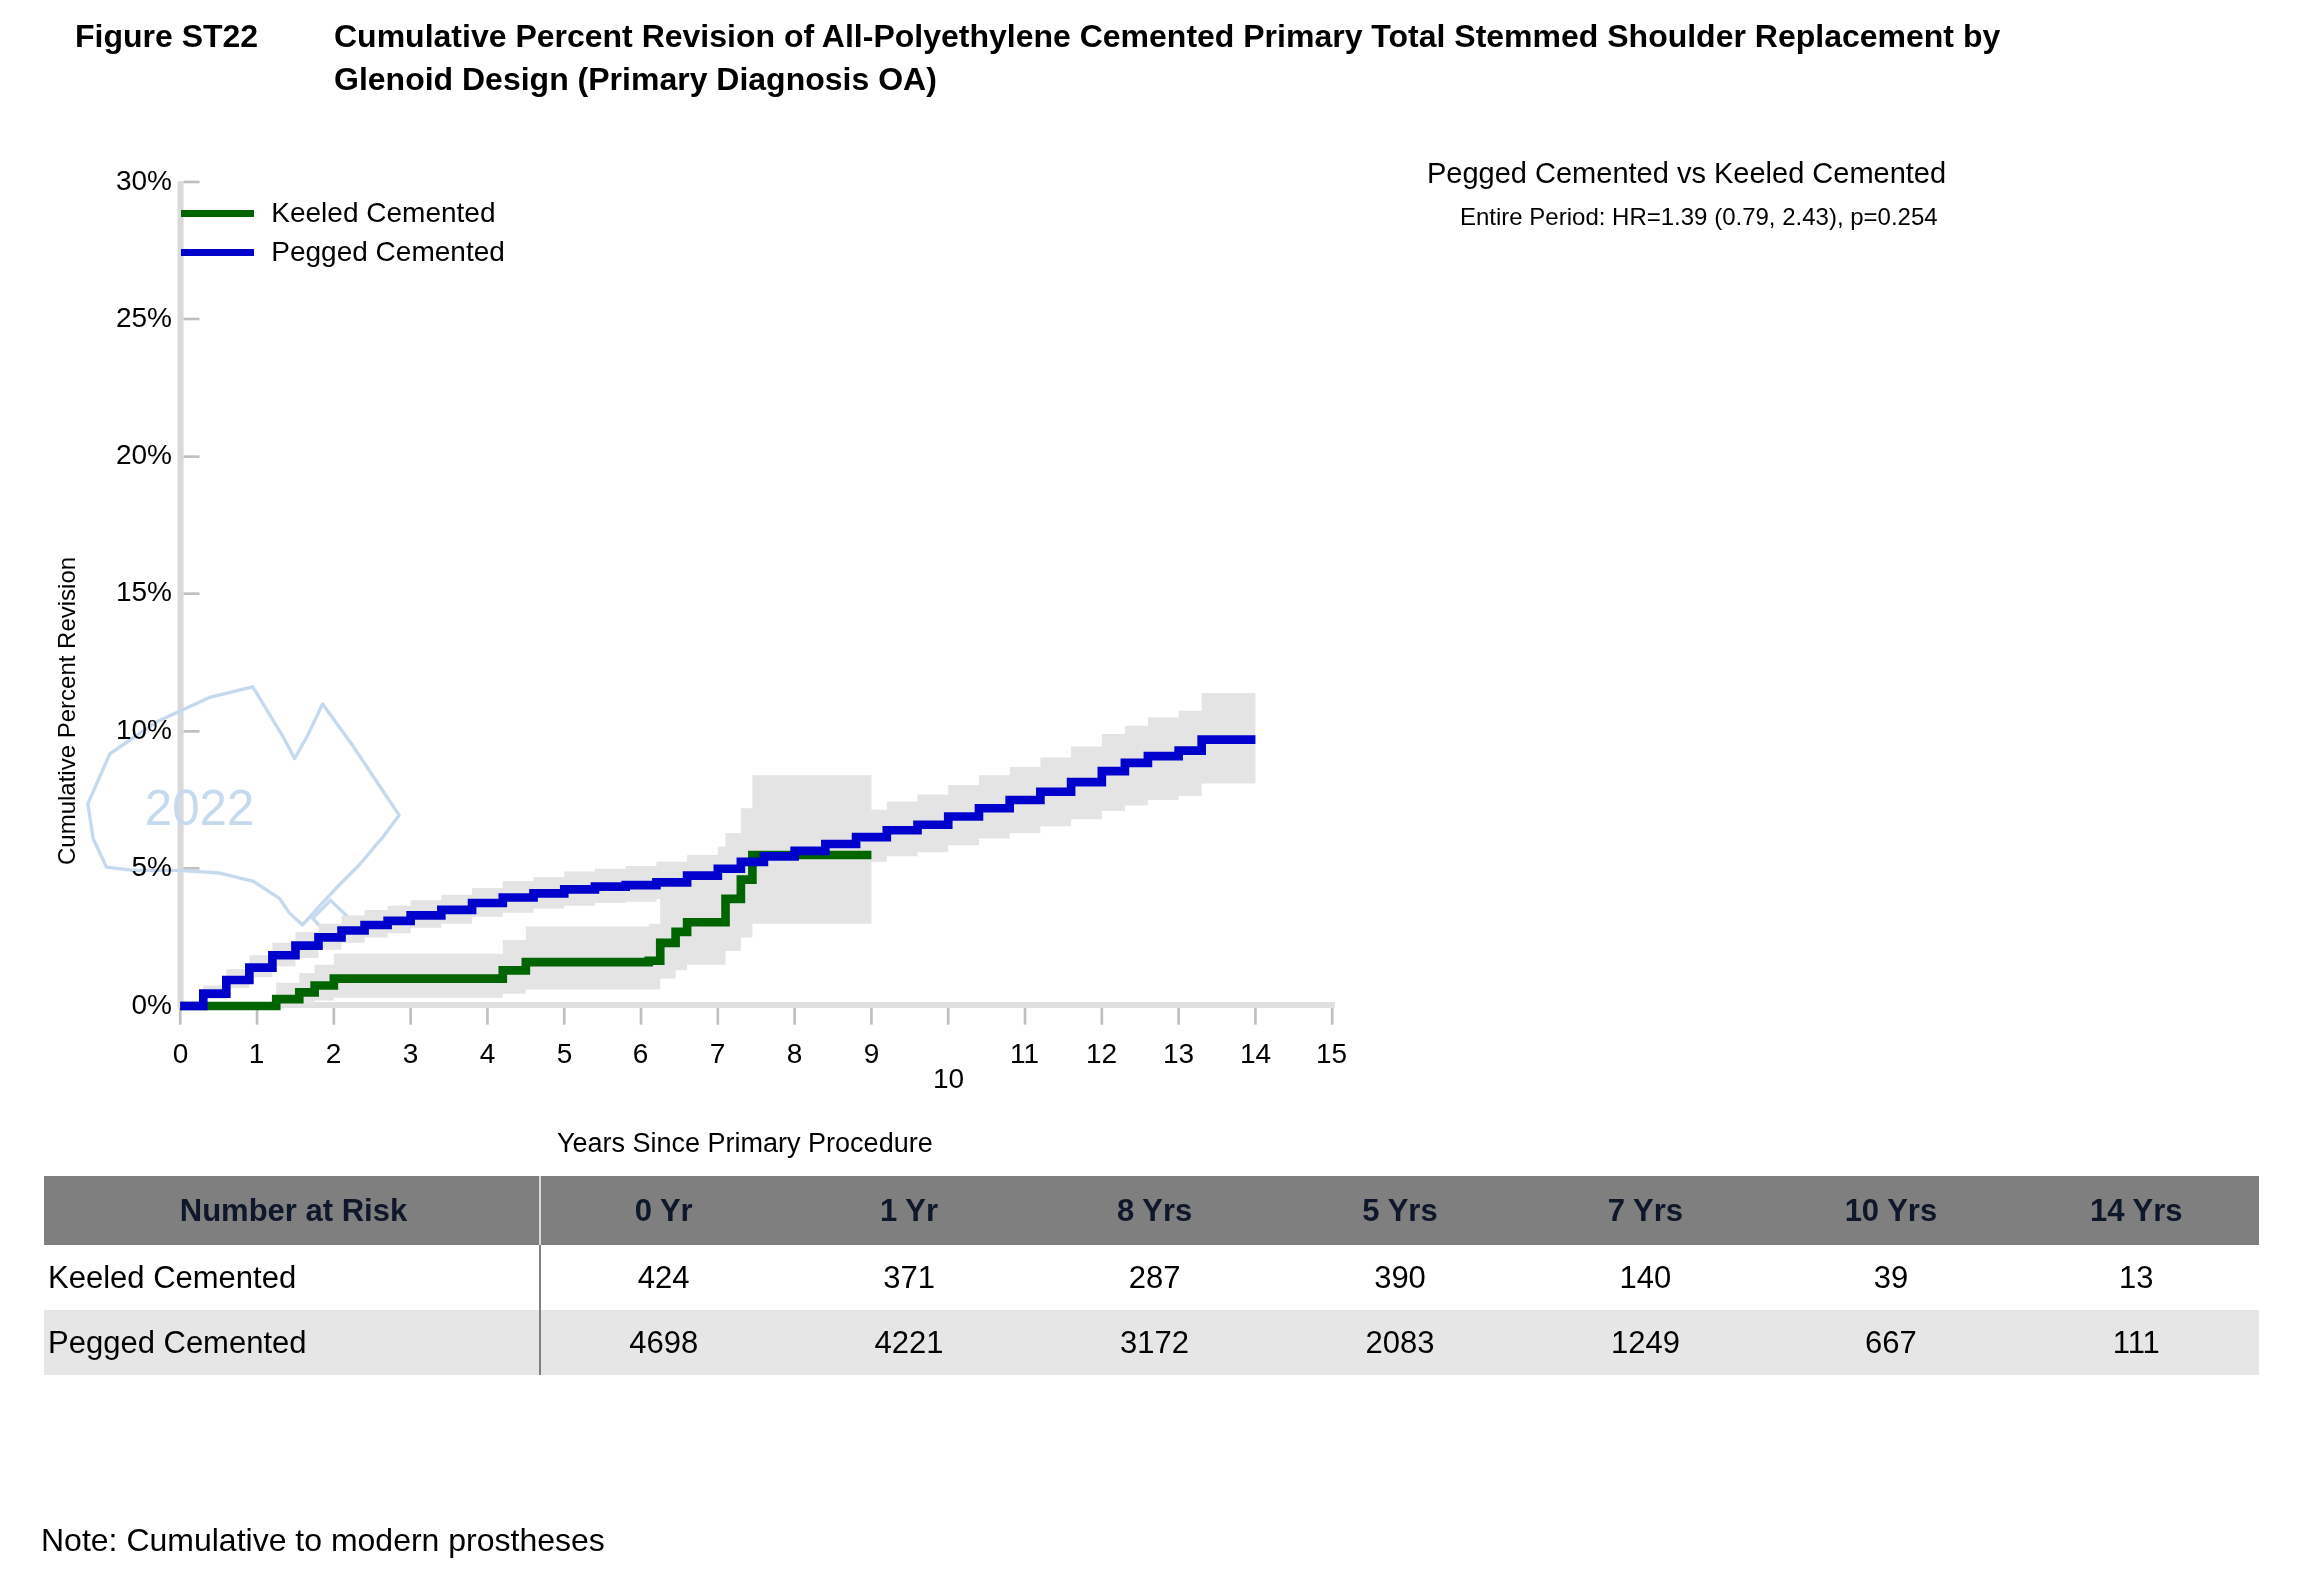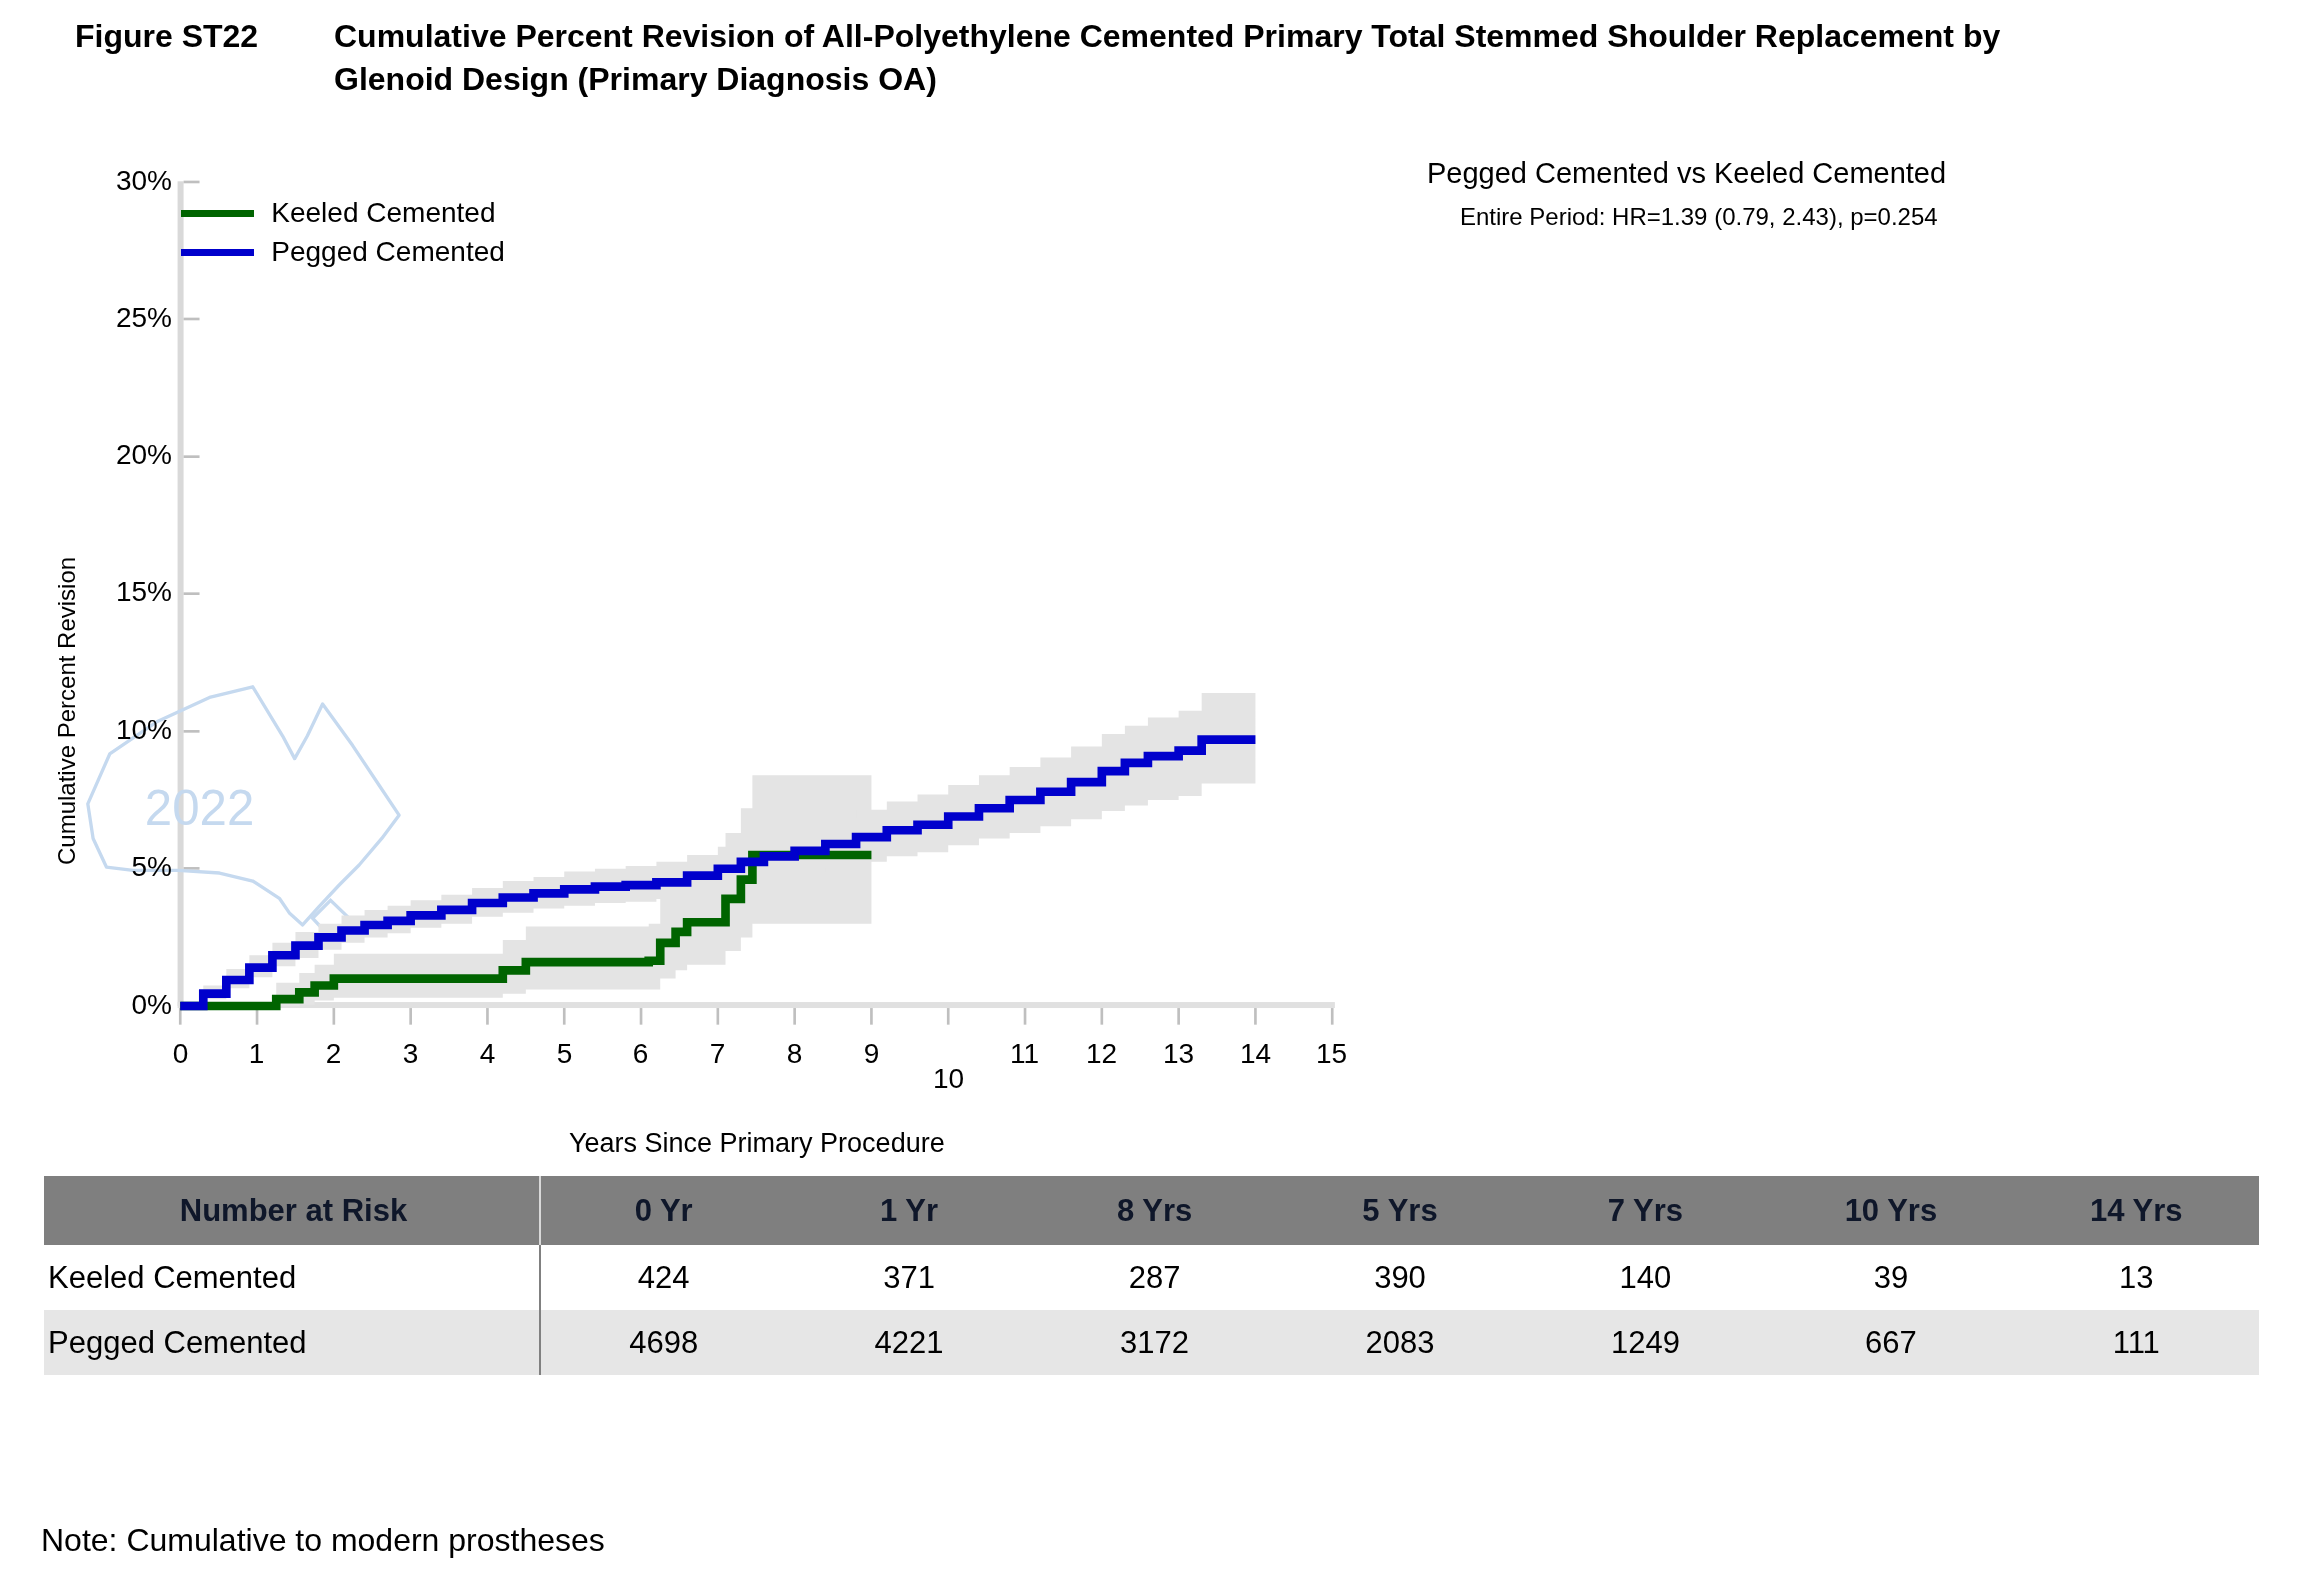--- a/index.html
+++ b/index.html
@@ -18,21 +18,21 @@
   
   #legend{position:absolute;left:181px;top:33px;}
   .legend-row{height:39px;line-height:39px;white-space:nowrap;}
   .legend-swatch{display:inline-block;width:73px;height:7.3px;vertical-align:middle;margin-right:17.3px;}
   .legend-label{display:inline-block;font-size:28px;vertical-align:middle;line-height:normal;}
 
   
   .ytick{position:absolute;text-align:right;font-size:28px;width:100px;}
   .xtick{position:absolute;text-align:center;font-size:28px;width:53px;}
   #ylabel{position:absolute;font-size:24px;transform:rotate(-90deg);transform-origin:0 0;white-space:nowrap;}
-  #xlabel{position:absolute;font-size:27px;white-space:nowrap;margin-left:12px;}
+  #xlabel{position:absolute;font-size:27px;white-space:nowrap;}
 
   
   #hr-block{position:absolute;left:1427px;top:150px;width:732px;}
   #hr-line1{font-size:27px;line-height:43px;}
   #hr-line2{font-size:29px;line-height:47px;}
   #hr-line3{font-size:24px;line-height:39px;padding-left:33px;}
 
   
   #risk-table{position:absolute;left:44px;top:1176px;width:2215px;border-collapse:collapse;}
   #risk-table td,#risk-table th{padding:0;margin:0;}

